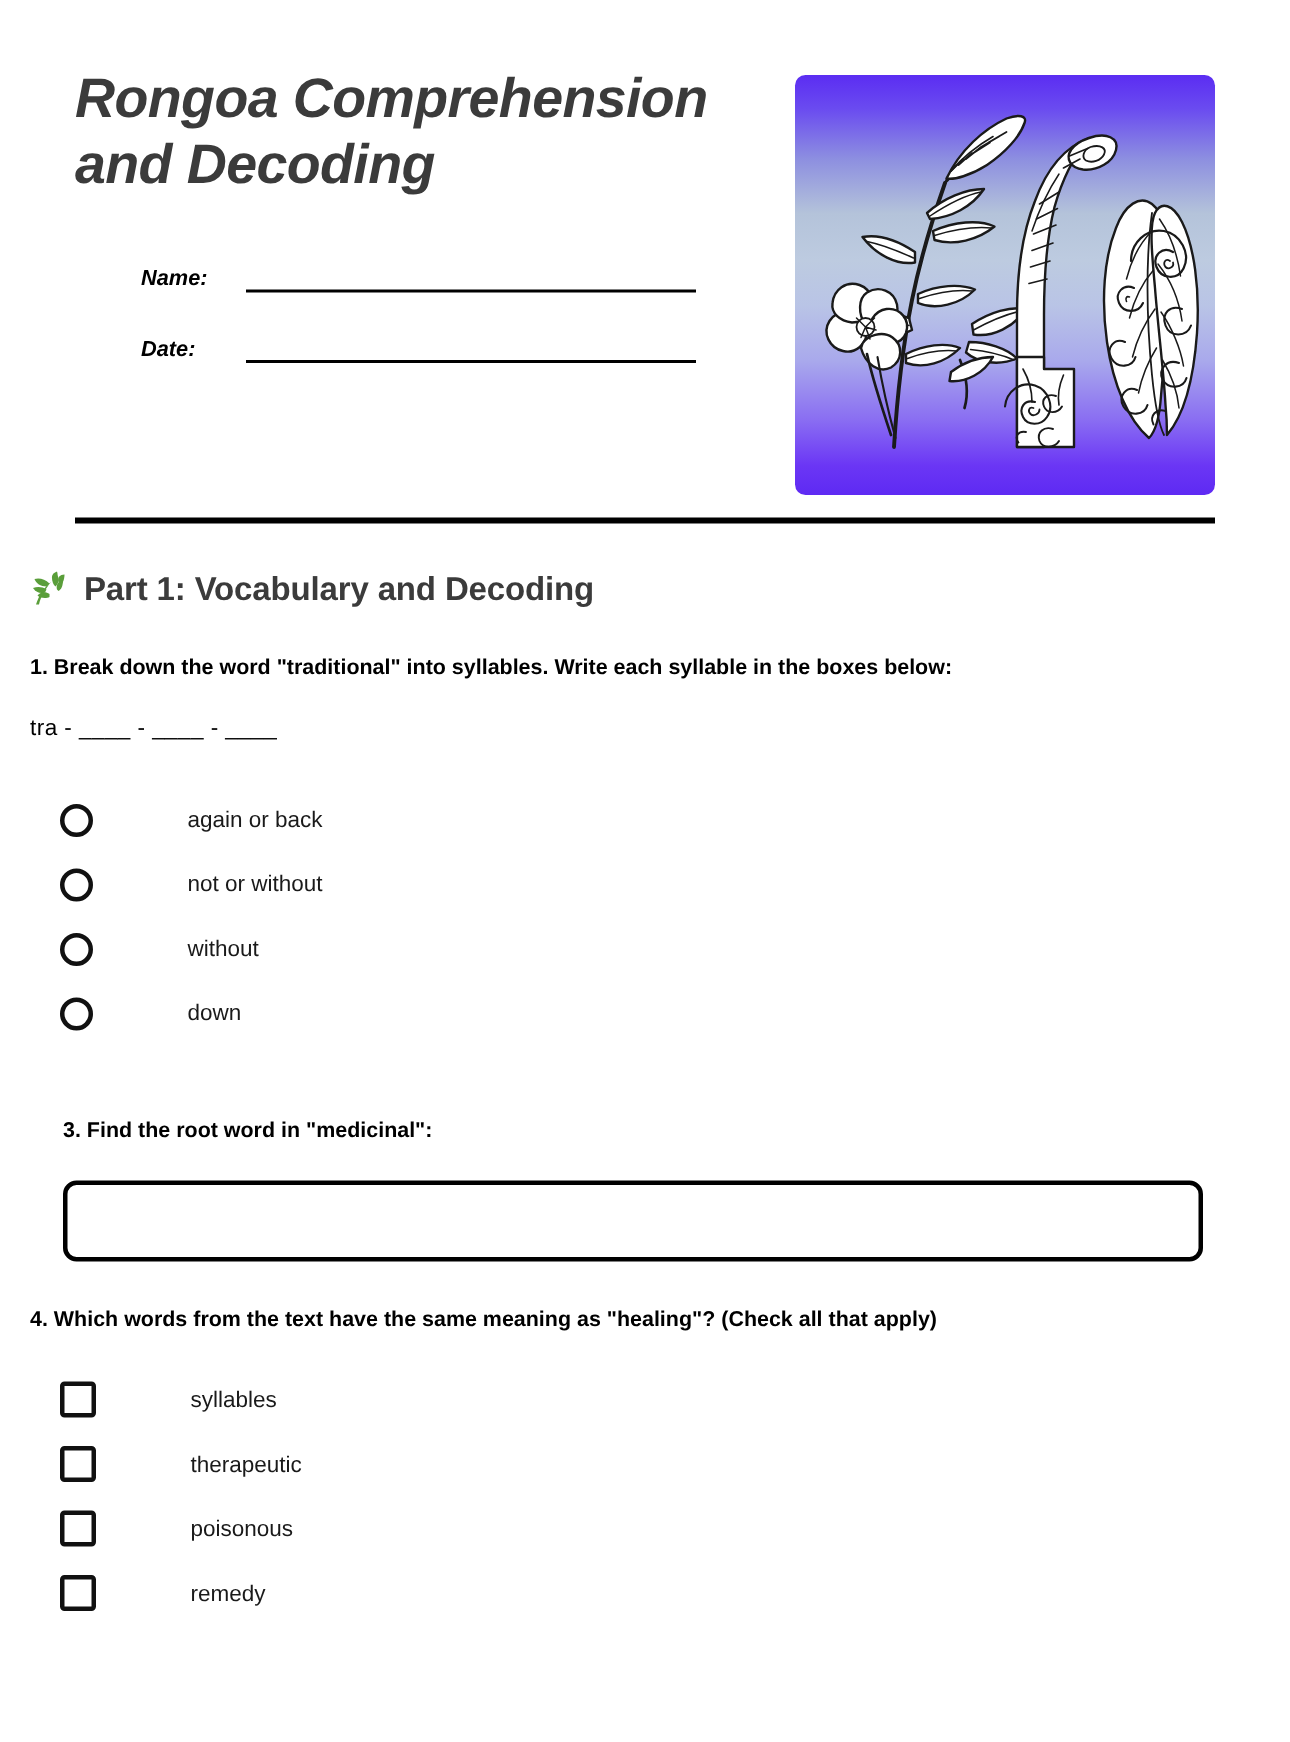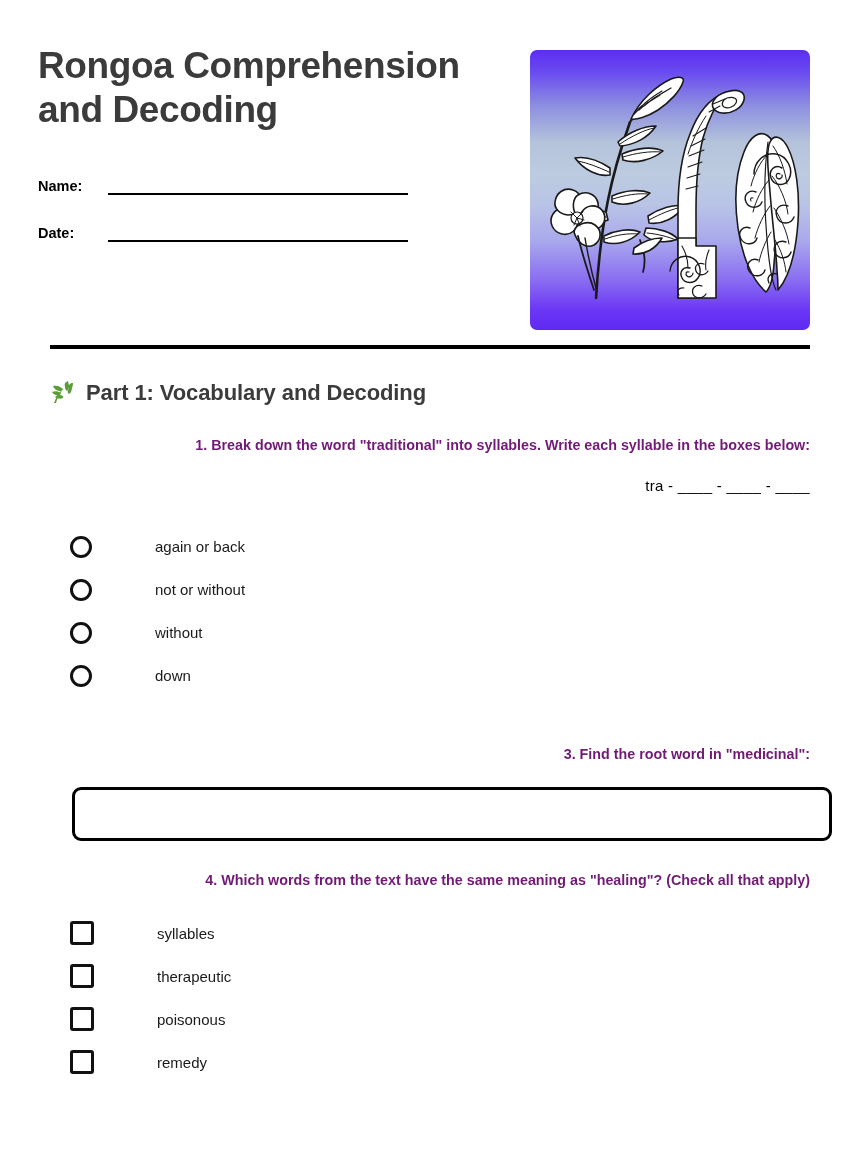--- a/index.html
+++ b/index.html
@@ -21,22 +21,23 @@
   .page {
     position: relative;
     width: 860px;
     height: 1161px;
     padding: 0;
   }
 
   
   .header {
     position: relative;
-    padding: 44px 50px 0 38px;
+    padding: 44px 50px 0 50px;
     height: 300px;
+    font-style: italic;
   }
   .title-block {
     width: 470px;
   }
   .worksheet-title {
     font-size: 37px;
     font-weight: 700;
     line-height: 1.18;
     color: #3b3b3b;
     letter-spacing: -0.4px;
@@ -55,20 +56,21 @@
     margin-bottom: 15px;
   }
   .meta-label {
     font-size: 14.5px;
     font-weight: 700;
     color: #000;
     width: 70px;
     flex: none;
     line-height: 1;
     padding-bottom: 2px;
+    margin-left: 44px;
   }
   .meta-line {
     width: 300px;
     border-bottom: 2.5px solid #000;
     height: 1px;
     margin-left: 0px;
   }
 
   
   .illustration {
@@ -106,22 +108,21 @@
     height: 4px;
     background: #000;
   }
 
   
   .content {
     position: absolute;
     left: 0;
     top: 380px;
     width: 860px;
-    padding: 0 50px;
-    text-align: right;
+    padding: 0 20px;
   }
 
   .section-heading {
     display: flex;
     align-items: center;
     gap: 10px;
     margin: 0 0 30px 0;
   }
   .section-icon {
     font-size: 22px;
@@ -135,21 +136,21 @@
     font-size: 22px;
     font-weight: 700;
     color: #3b3b3b;
     line-height: 1;
     letter-spacing: -0.1px;
   }
 
   .question {
     font-size: 14.3px;
     font-weight: 700;
-    color: #701a75;
+    color: #000000;
     line-height: 1.35;
     margin: 0 0 22px 0;
   }
 
   .syllable-line {
     font-size: 15px;
     font-weight: 400;
     color: #000;
     margin: 0 0 31px 0;
     letter-spacing: 0.3px;

